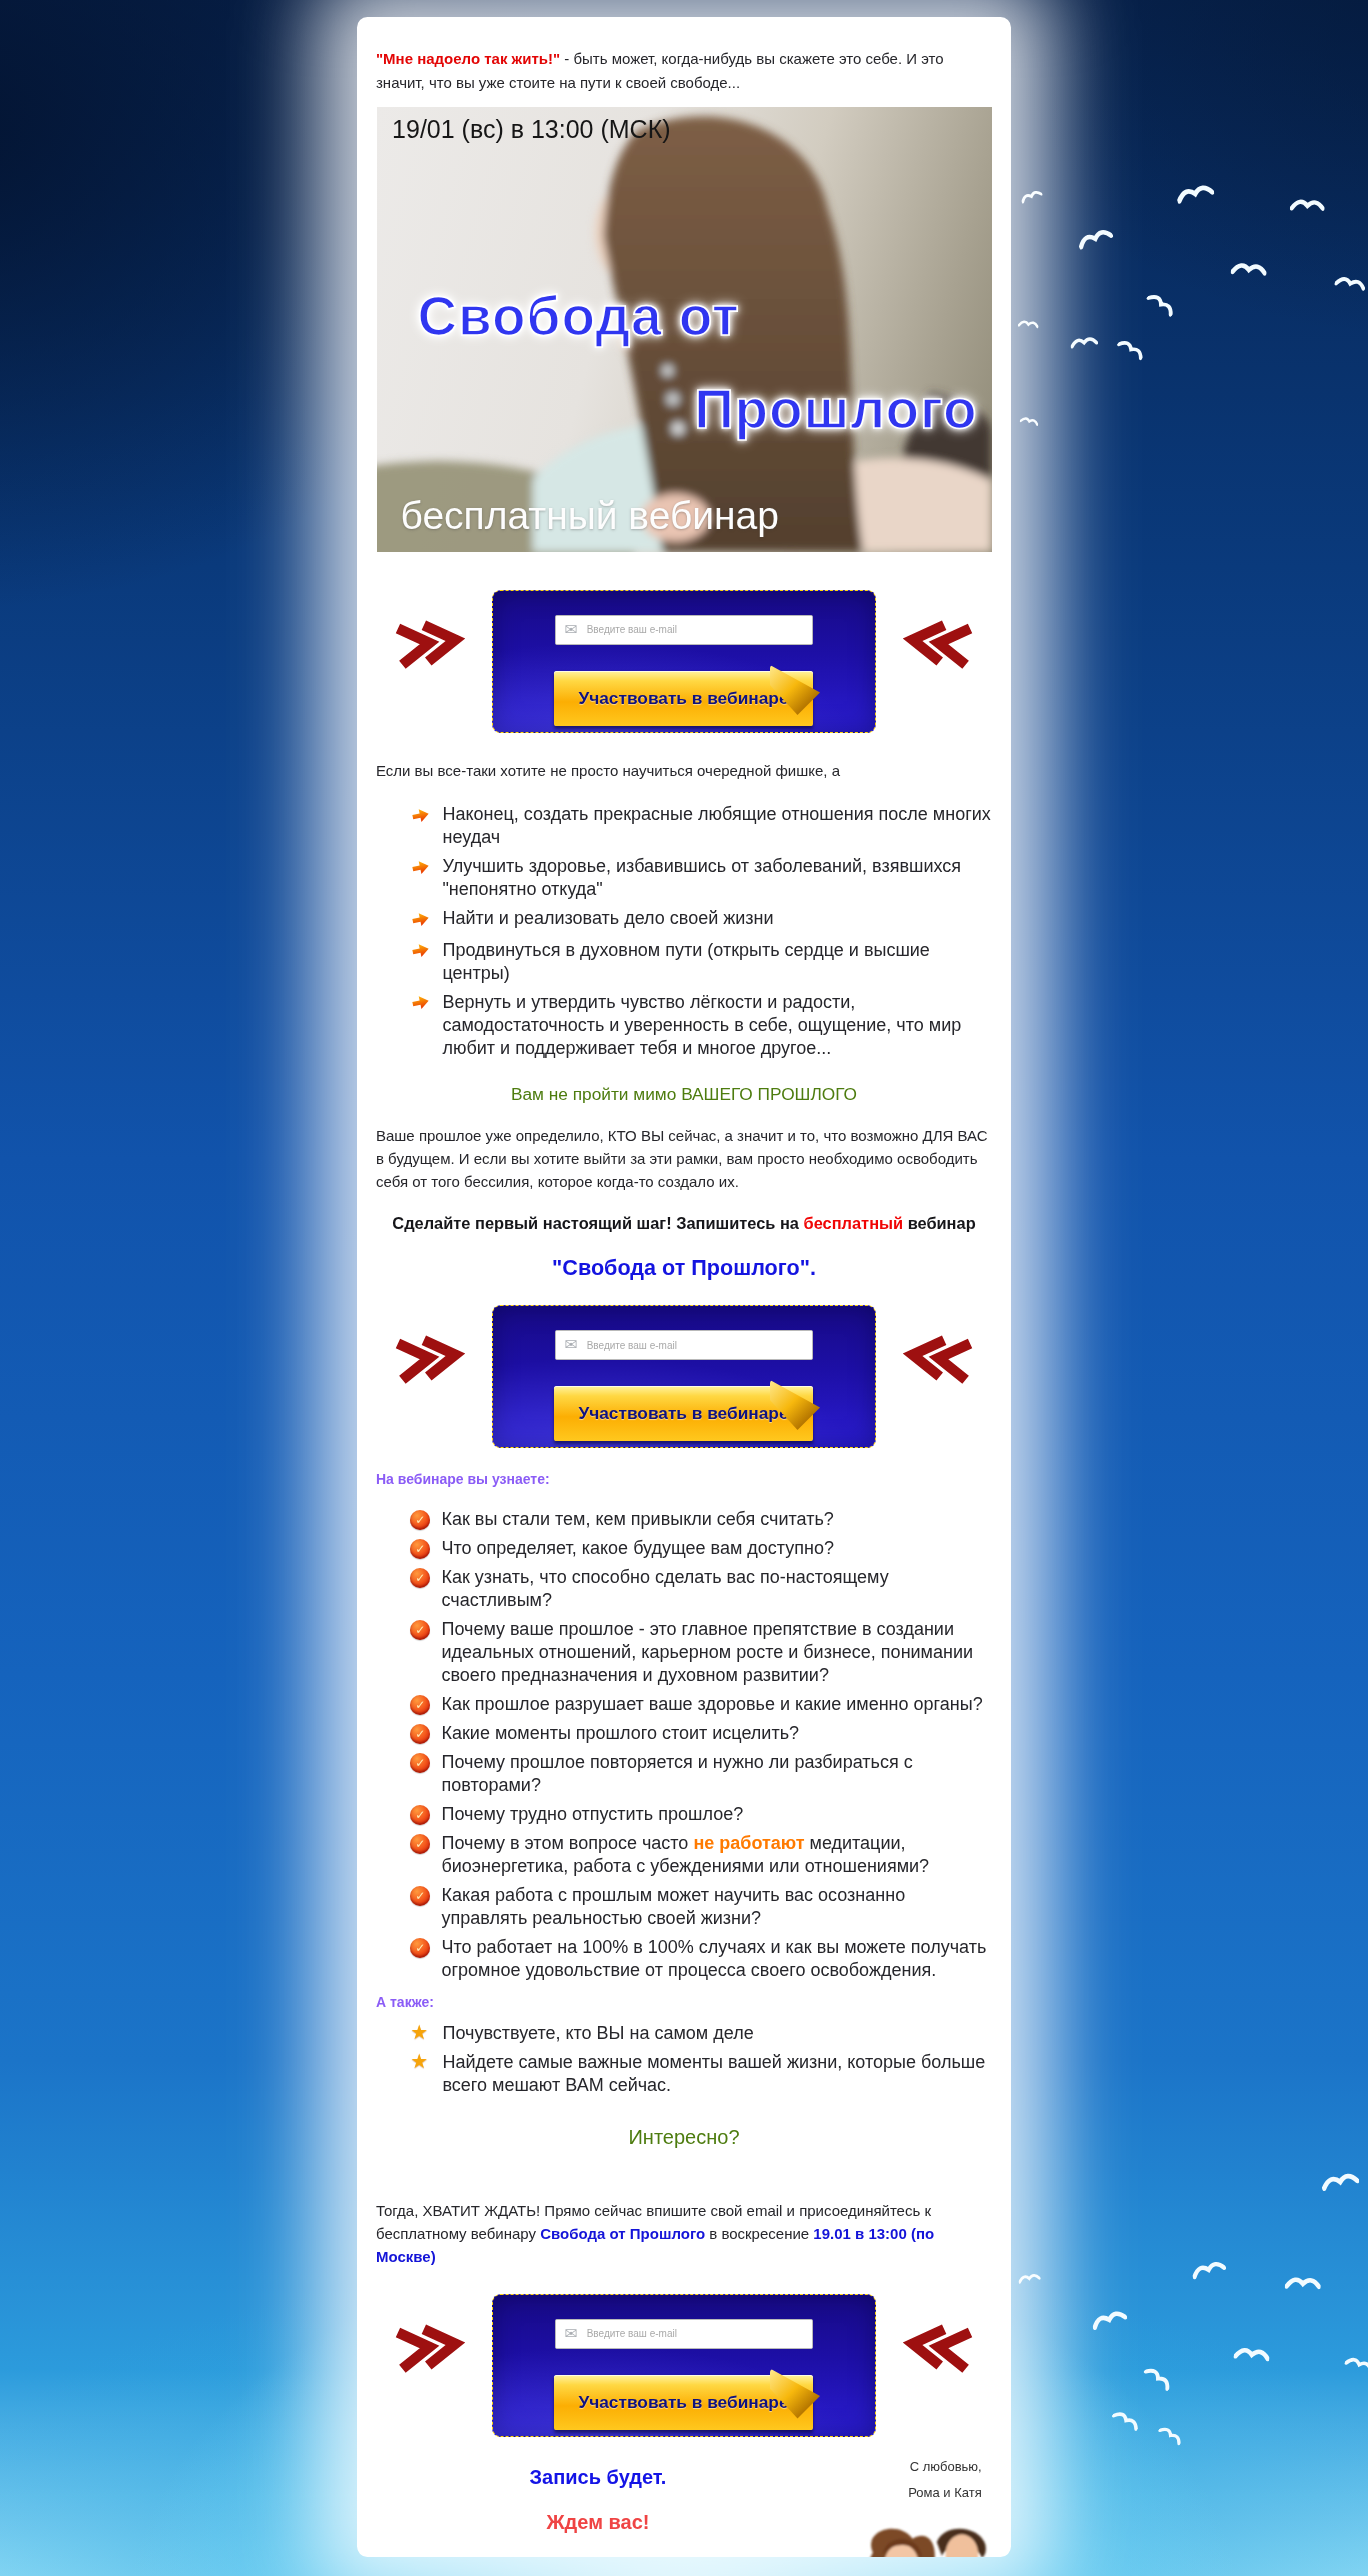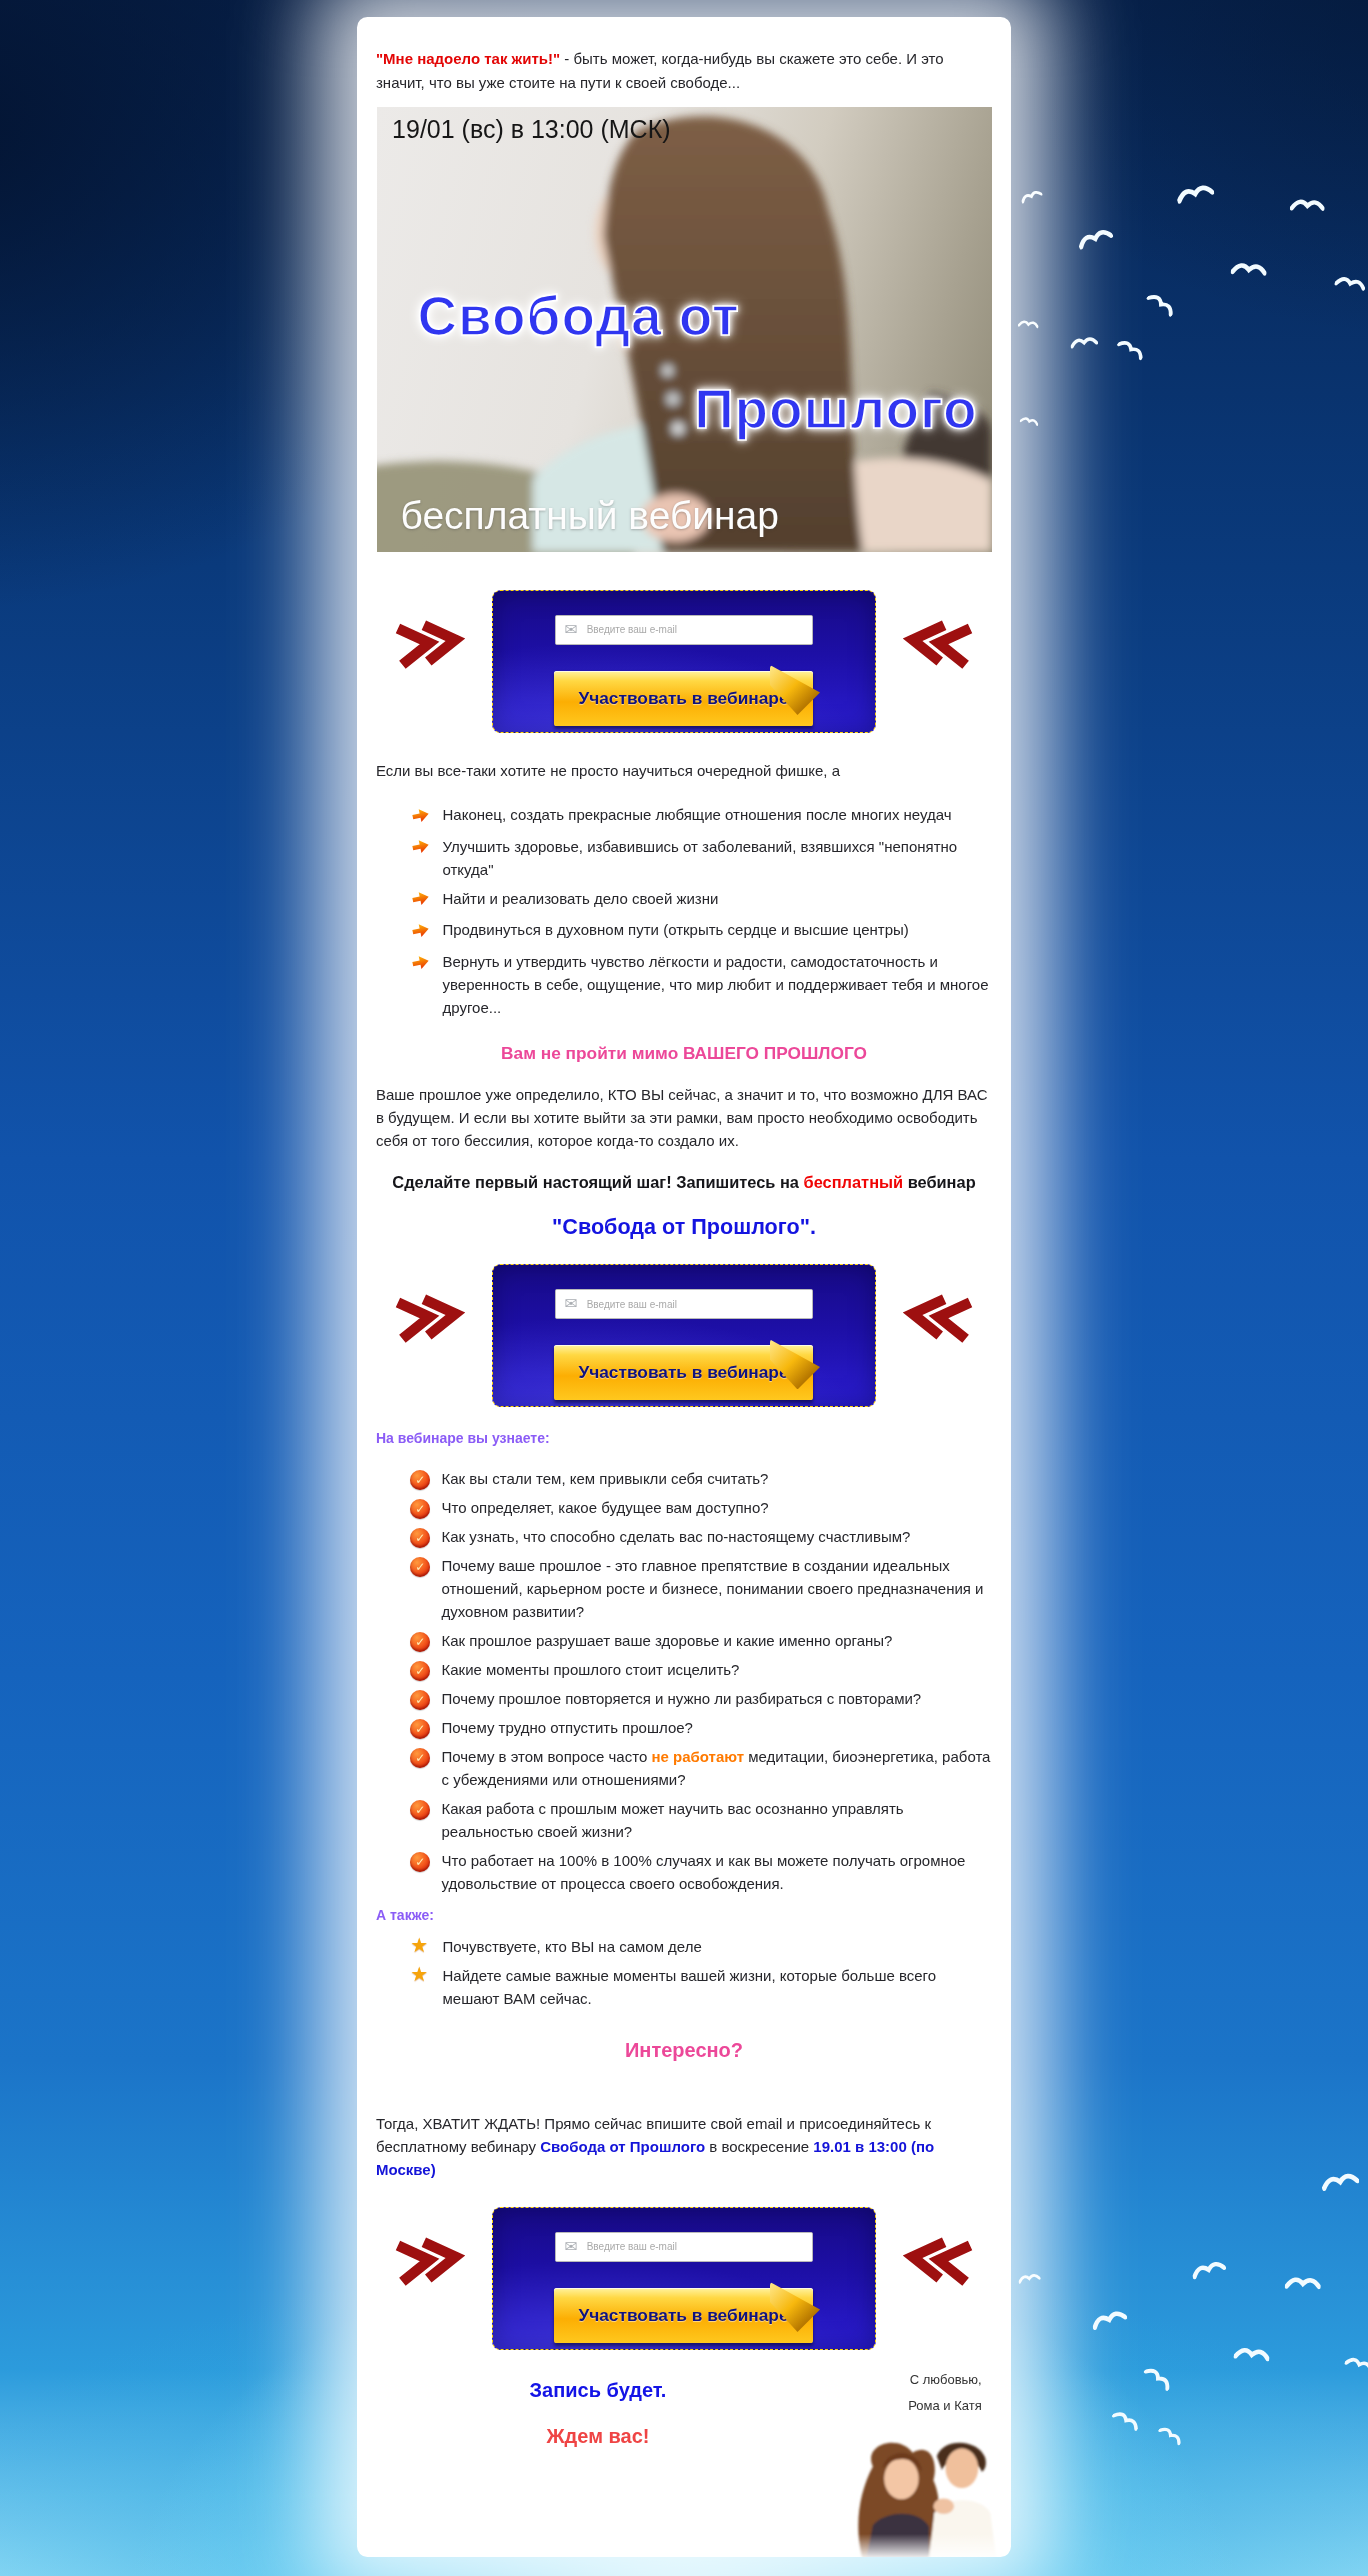--- a/index.html
+++ b/index.html
@@ -57,31 +57,31 @@
     box-shadow:0 2.6px 3.5px rgba(0,0,20,.5), inset 0 0.9px 0 rgba(255,255,255,.75);
     text-shadow:0 0.9px 0.9px rgba(255,255,255,.55);
   }
   .submit-btn::after{content:"";position:absolute;right:-7px;top:-6px;width:50px;height:50px;
     background:linear-gradient(135deg,#ffe98e 0%,#f7b80d 45%,#b97a00 75%,#8a5600 100%);
     clip-path:polygon(0 0,100% 55%,55% 100%,0 40%);border-radius:3.5px;}
   
   .lead{margin:26px 1.7px 0 1.7px;font-size:15px;line-height:23px;color:#26262b;}
   ul.list{list-style:none;margin:21px 0 0 0;padding:0 0 0 36px;}
   ul.list li{display:flex;align-items:flex-start;gap:11.2px;margin-bottom:6px;}
-  .item-text{font-size:15px;line-height:23px;color:#26262b;padding-top:0;}
+  .item-text{font-size:18px;line-height:23px;color:#26262b;padding-top:0;}
   .hl-orange{color:#ff7a00;font-weight:bold;}
   .bullet-arrow{flex:0 0 21px;margin-top:1.7px;}
   .bullet-check{flex:0 0 20px;height:20px;margin-top:2.6px;border-radius:50%;
     background:radial-gradient(circle at 35% 28%,#ff9a3d 0%,#f4581d 48%,#d01000 100%);
     box-shadow:inset 0 -1.7px 2.6px rgba(110,0,0,.55), 0 0.9px 0.9px rgba(0,0,0,.2);
     display:flex;align-items:center;justify-content:center;}
   .bullet-check span{color:#ffedb8;font-size:12px;font-weight:bold;line-height:1;}
   .bullet-star{flex:0 0 21px;margin-top:0;font-size:20px;line-height:21px;color:#f6a40b;
     text-shadow:0 0.9px 0.9px rgba(180,90,0,.4);}
-  .red-h{margin:24px 0 0 0;text-align:center;font-size:17.3px;font-weight:bold;color:#ec4899;}
+  .red-h{margin:24px 0 0 0;text-align:center;font-size:17.3px;font-weight:normal;color:#4d7c0f;}
   .body-p{margin:19px 1.7px 0 1.7px;font-size:15px;line-height:23px;color:#26262b;}
   .cta-line{margin:21px 0 0 0;text-align:center;font-size:16.4px;font-weight:bold;color:#16161a;}
   .cta-line .red{color:#f00505;}
   .blue-h{margin:22.5px 0 0 0;text-align:center;font-size:21.6px;font-weight:bold;color:#1414e0;}
   .bold-h{margin:22.5px 1.7px 0 1.7px;font-size:14px;font-weight:bold;color:#8b5cf6;}
   .interesting{font-size:20px;margin-top:29px;}
   .final-p{margin:50px 1.7px 0 1.7px;}
   .final-p .blue{color:#1414d8;font-weight:bold;}
   
   .bottom-row{display:flex;margin-top:17.3px;}

